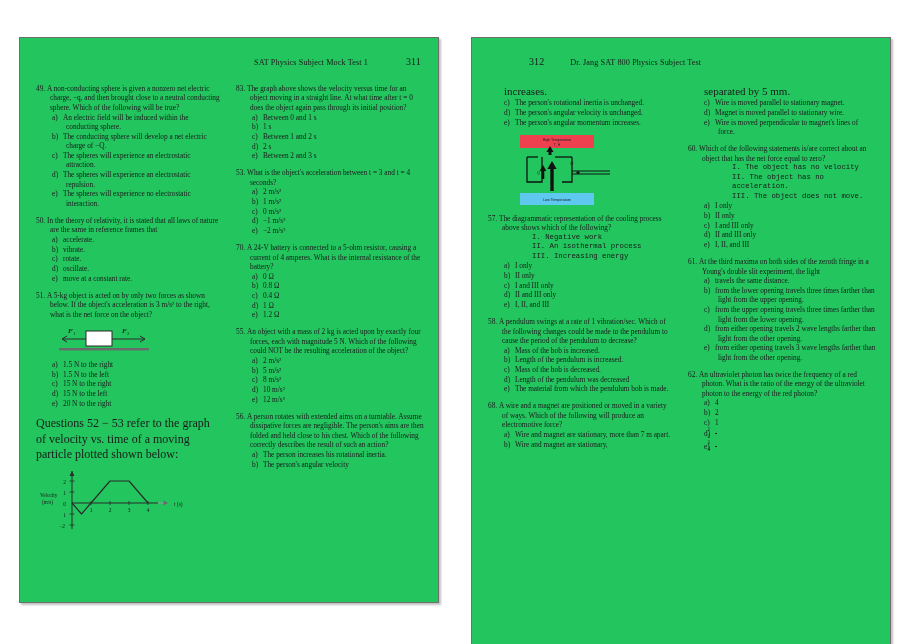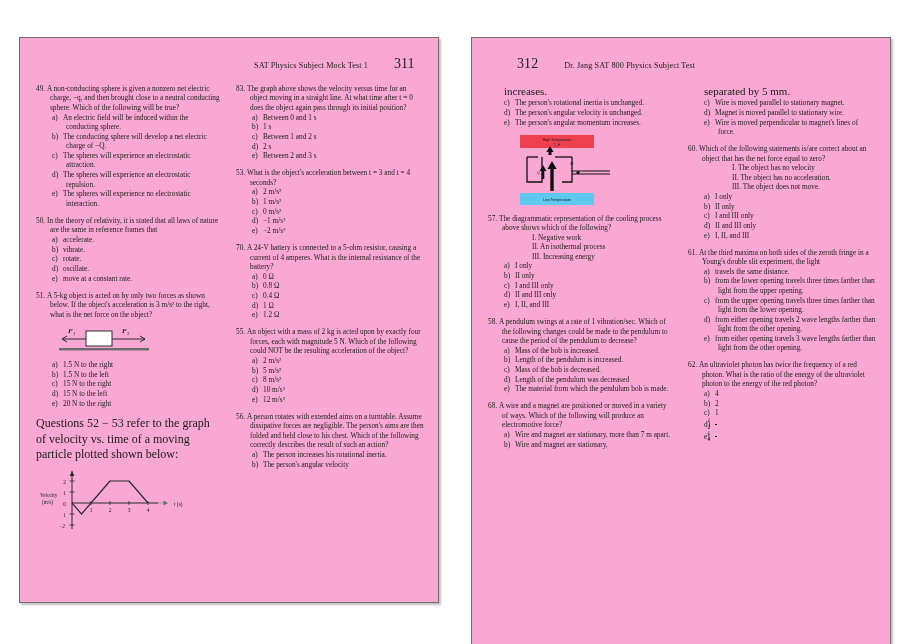--- a/index.html
+++ b/index.html
@@ -6,37 +6,37 @@
   body{
     width:910px;height:644px;
     background:#ffffff;
     font-family:"Liberation Serif", serif;
     color:#1b1b1b;
     overflow:hidden;
   }
   .spread{position:relative;width:910px;height:644px;display:flex;gap:0;}
   .page{
     position:relative;
-    background:#f9a8d4;
+    background:#22c55e;
     border:1px solid #6e6e6e;
     box-shadow:2px 2px 2px rgba(0,0,0,.25);
     box-sizing:border-box;
   }
   #page-left{width:420px;height:566px;margin:37px 0 0 19px;}
   #page-right{width:420px;height:630px;margin:37px 0 0 32px;}
 
   .pg-header{
     position:absolute;top:18px;left:0;right:0;
     font-size:8.2px;letter-spacing:.1px;
     display:flex;
   }
   .hdr-inner{display:flex;gap:26px;align-items:baseline;}
   .hdr-left .hdr-inner{margin-left:234px;}
   .hdr-right .hdr-inner{margin-left:45px;}
-  .pg-num{font-size:14px;}
+  .pg-num{font-size:10px;margin-left:12px;}
   .pg-title{font-size:8.2px;}
 
   .cols{
     position:absolute;top:46px;left:0;right:0;bottom:10px;
     display:flex;
     padding:0 14px 0 16px;
     box-sizing:border-box;
   }
   .col{width:50%;box-sizing:border-box;padding-right:10px;}
   .col:last-child{padding-right:0;padding-left:6px;}
@@ -44,21 +44,21 @@
   .q{margin-bottom:7.5px;position:relative;}
   .q-head{
     font-size:7.3px;line-height:1.30;
     text-align:left;
     padding-left:14px;
     text-indent:-14px;
   }
   .q-num{display:inline-block;width:11px;text-indent:0;}
   .q-stem{}
   .roman{
-    padding-left:44px;font-size:7.3px;line-height:1.30;
+    padding-left:44px;font-size:7.3px;line-height:1.30;font-family:Liberation Mono, monospace;
   }
   .opts{margin:0;padding:0;list-style:none;}
   .opt{
     font-size:7.3px;line-height:1.30;
     padding-left:30px;text-indent:-14px;
     margin-top:.2px;
   }
   .opt .lbl{display:inline-block;width:11px;text-indent:0;}
   .cont{font-size:11px;line-height:1.30;padding-left:16px;}
   .lead{font-size:12px;line-height:1.32;margin:6px 0 4px 0;}

